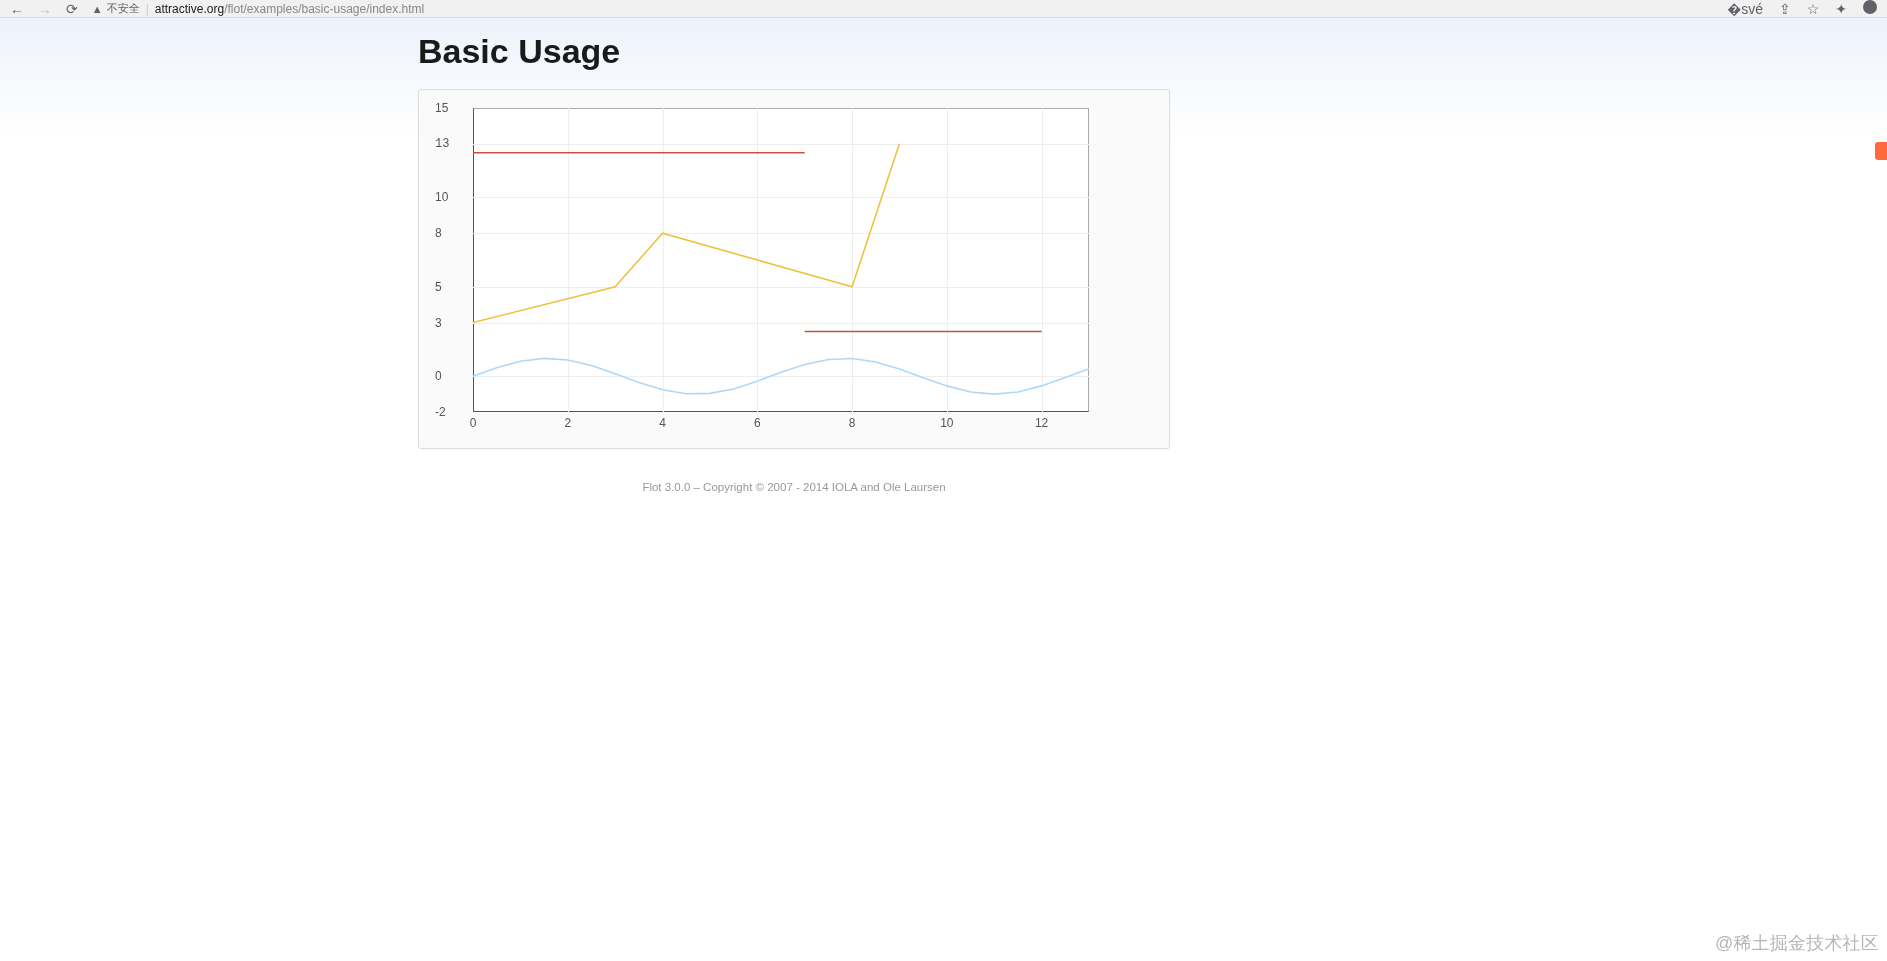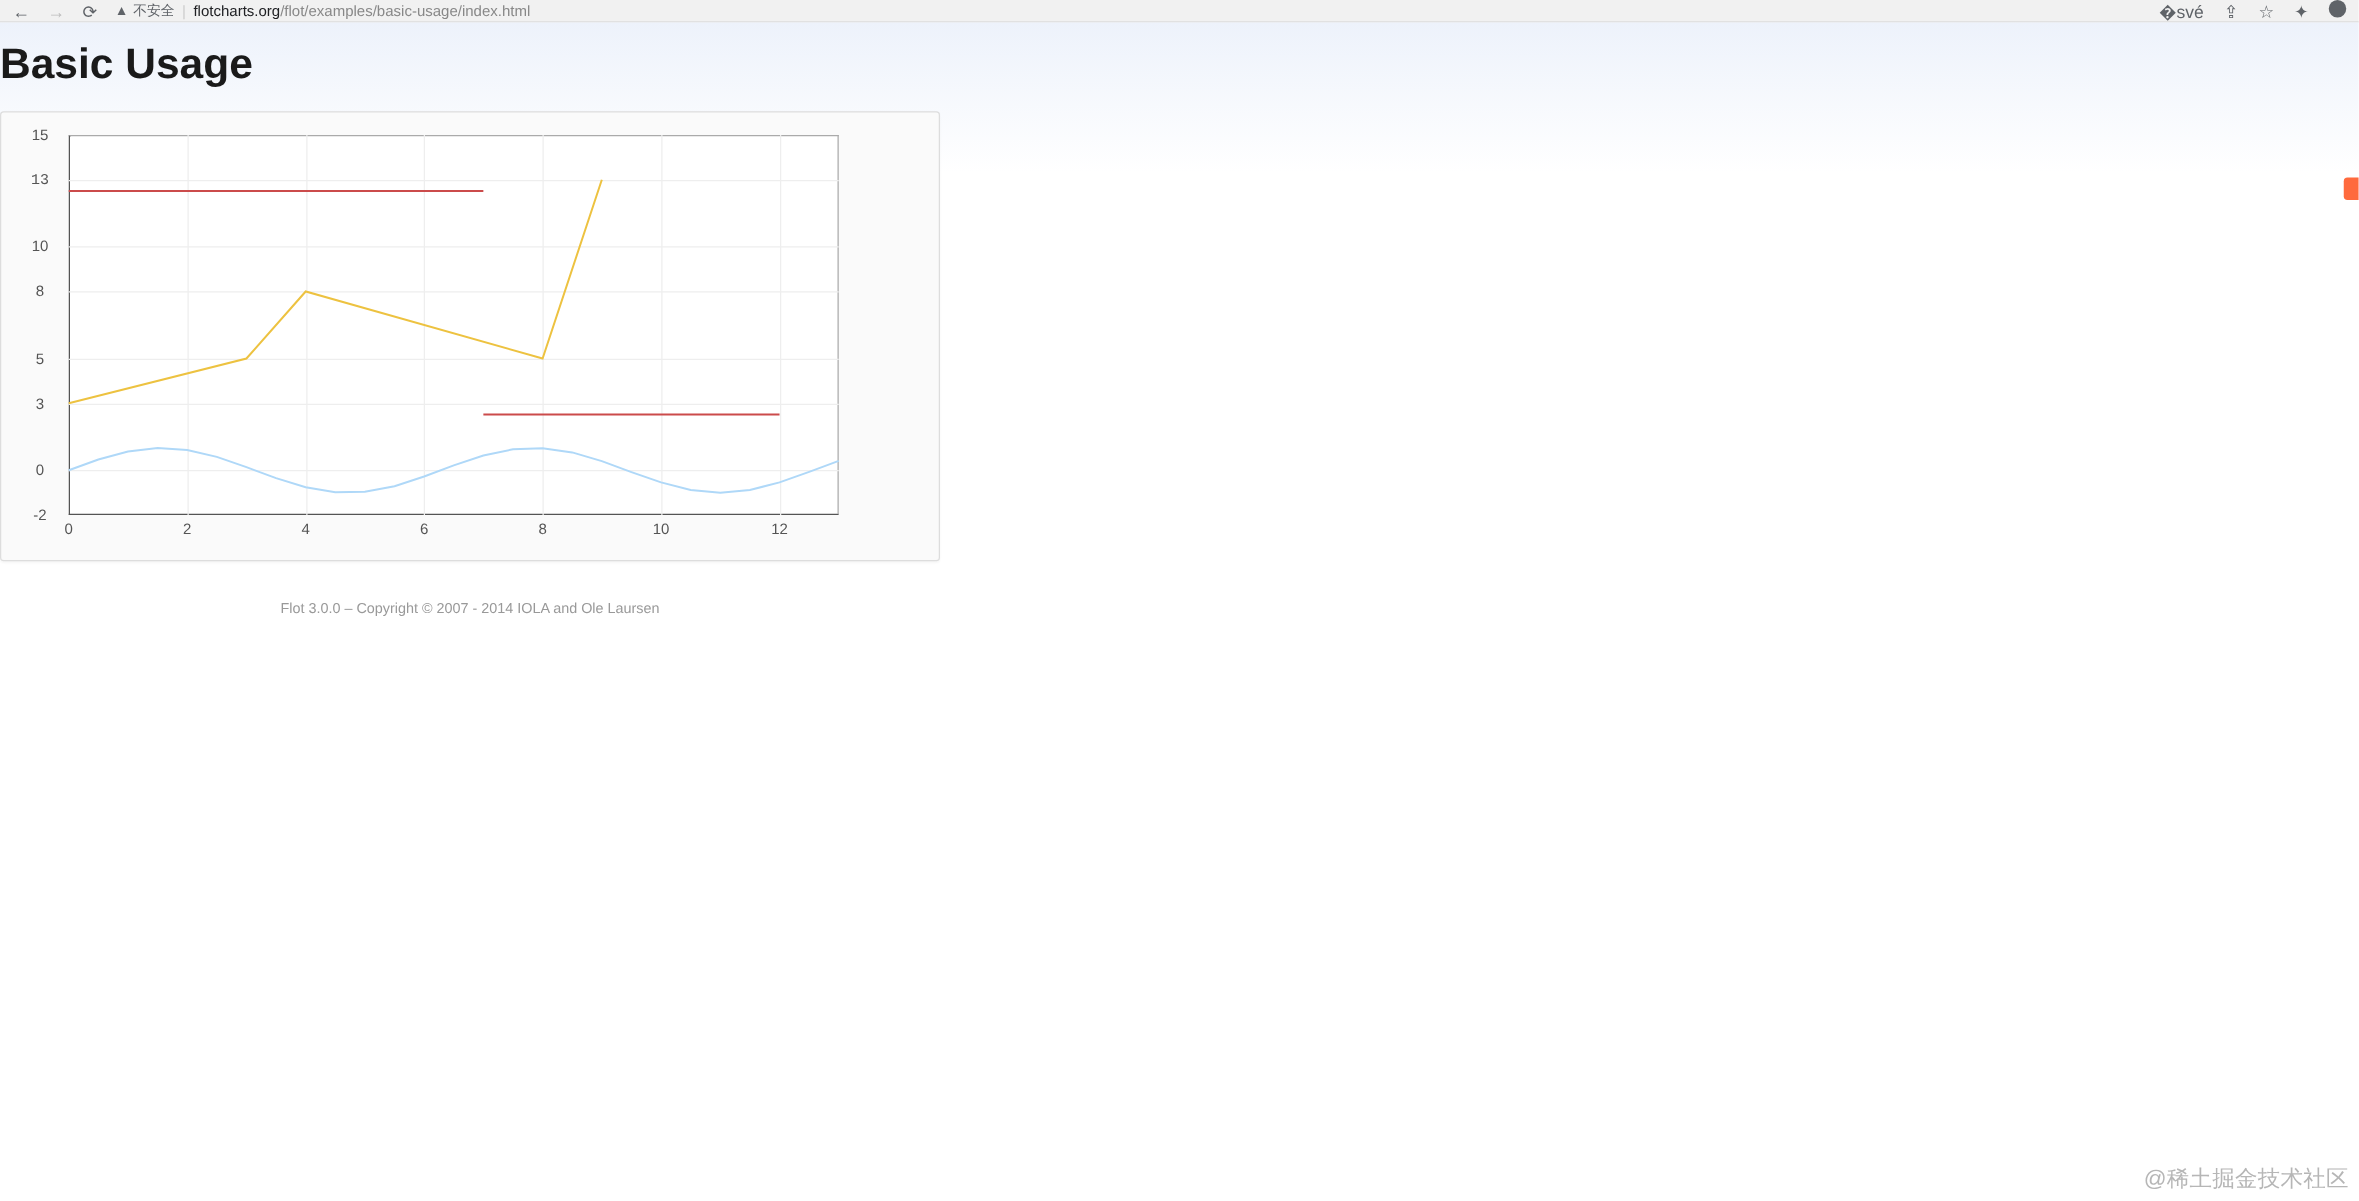--- a/index.html
+++ b/index.html
@@ -34,20 +34,21 @@
     .avatar-dot { width:14px; height:14px; border-radius:50%; background:#5f6368; display:inline-block;}
     
     .page-bg {
       height: calc(961px - 18px);
       background: linear-gradient(#edf2fb 0px, #ffffff 120px, #ffffff 100%);
       width:100%;
       position:relative;
     }
     .content {
       width: 752px;
+      margin-left: 418px;
       padding-top: 14px;
       color:#222;
     }
     h2.page-title {
       font-size: 34px;
       font-weight: 700;
       color:#1a1a1a;
       margin-bottom: 18px;
     }
     .demo-container {
@@ -69,21 +70,21 @@
       border-top-color:#aaa;
       border-right-color:#aaa;
       background:#fff;
     }
     .grid-line { position:absolute; background:#eee; }
     .tick-label {
       position:absolute;
       font-size:12px;
       color:#545454;
     }
-    .tick-y { text-align:center; width:30px; }
+    .tick-y { text-align:left; width:30px; }
     .tick-x { text-align:center; width:20px; }
     svg.plot-svg { position:absolute; left:0; top:0; overflow:visible; }
     .desc {
       margin-top: 26px;
       font-size: 15.5px;
       line-height: 1.45;
       color:#222;
     }
     .desc p { margin-bottom: 12px; }
     .footer-line {
@@ -120,21 +121,21 @@
     <span class="arrow" style="color:#bdbdbd">→</span>
     <span class="arrow">⟳</span>
   </div>
   <div class="addr">
     <span class="insecure">
       <span>▲</span>
       <span>不安全</span>
     </span>
     <span style="color:#ccc">|</span>
     <span>
-      <span class="url-host">flotcharts.org</span><span class="url-path">/flot/examples/basic-usage/index.html</span>
+      <span class="url-host">attractive.org</span><span class="url-path">/flot/examples/basic-usage/index.html</span>
     </span>
   </div>
   <div class="right-icons">
     <span>�své</span>
     <span>⇪</span>
     <span>☆</span>
     <span>✦</span>
     <span><span class="avatar-dot"></span></span>
   </div>
 </div>

